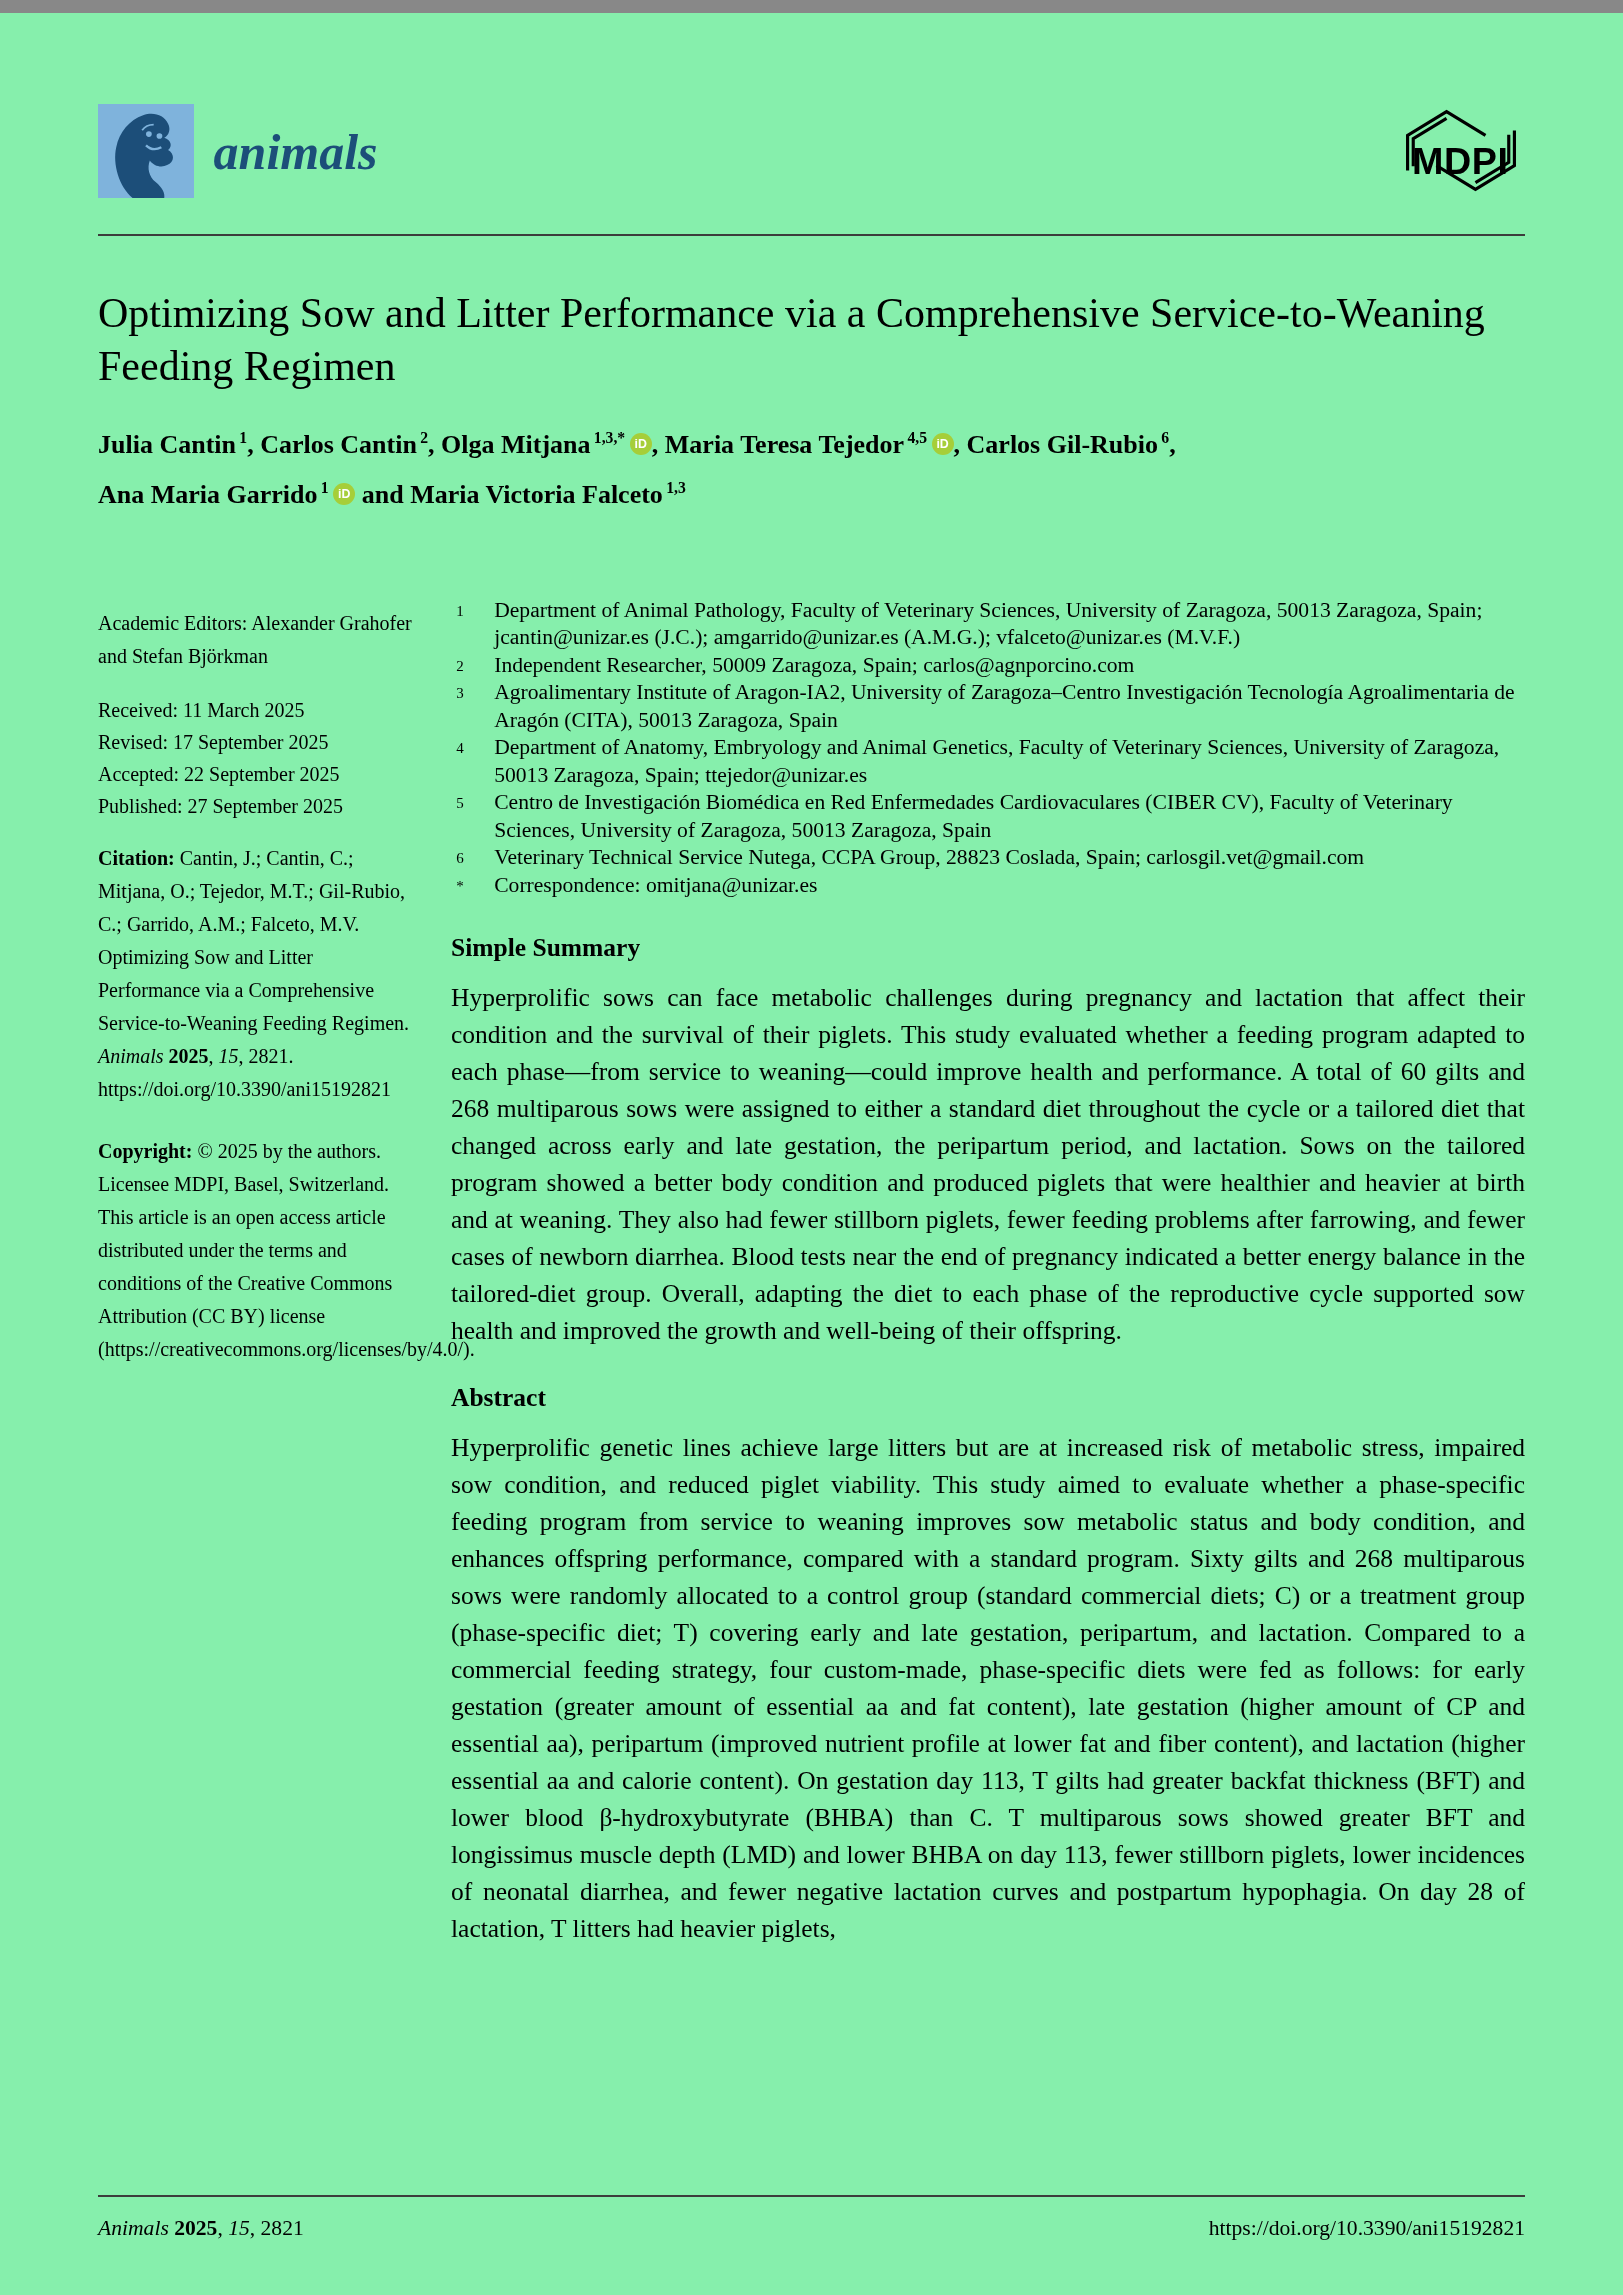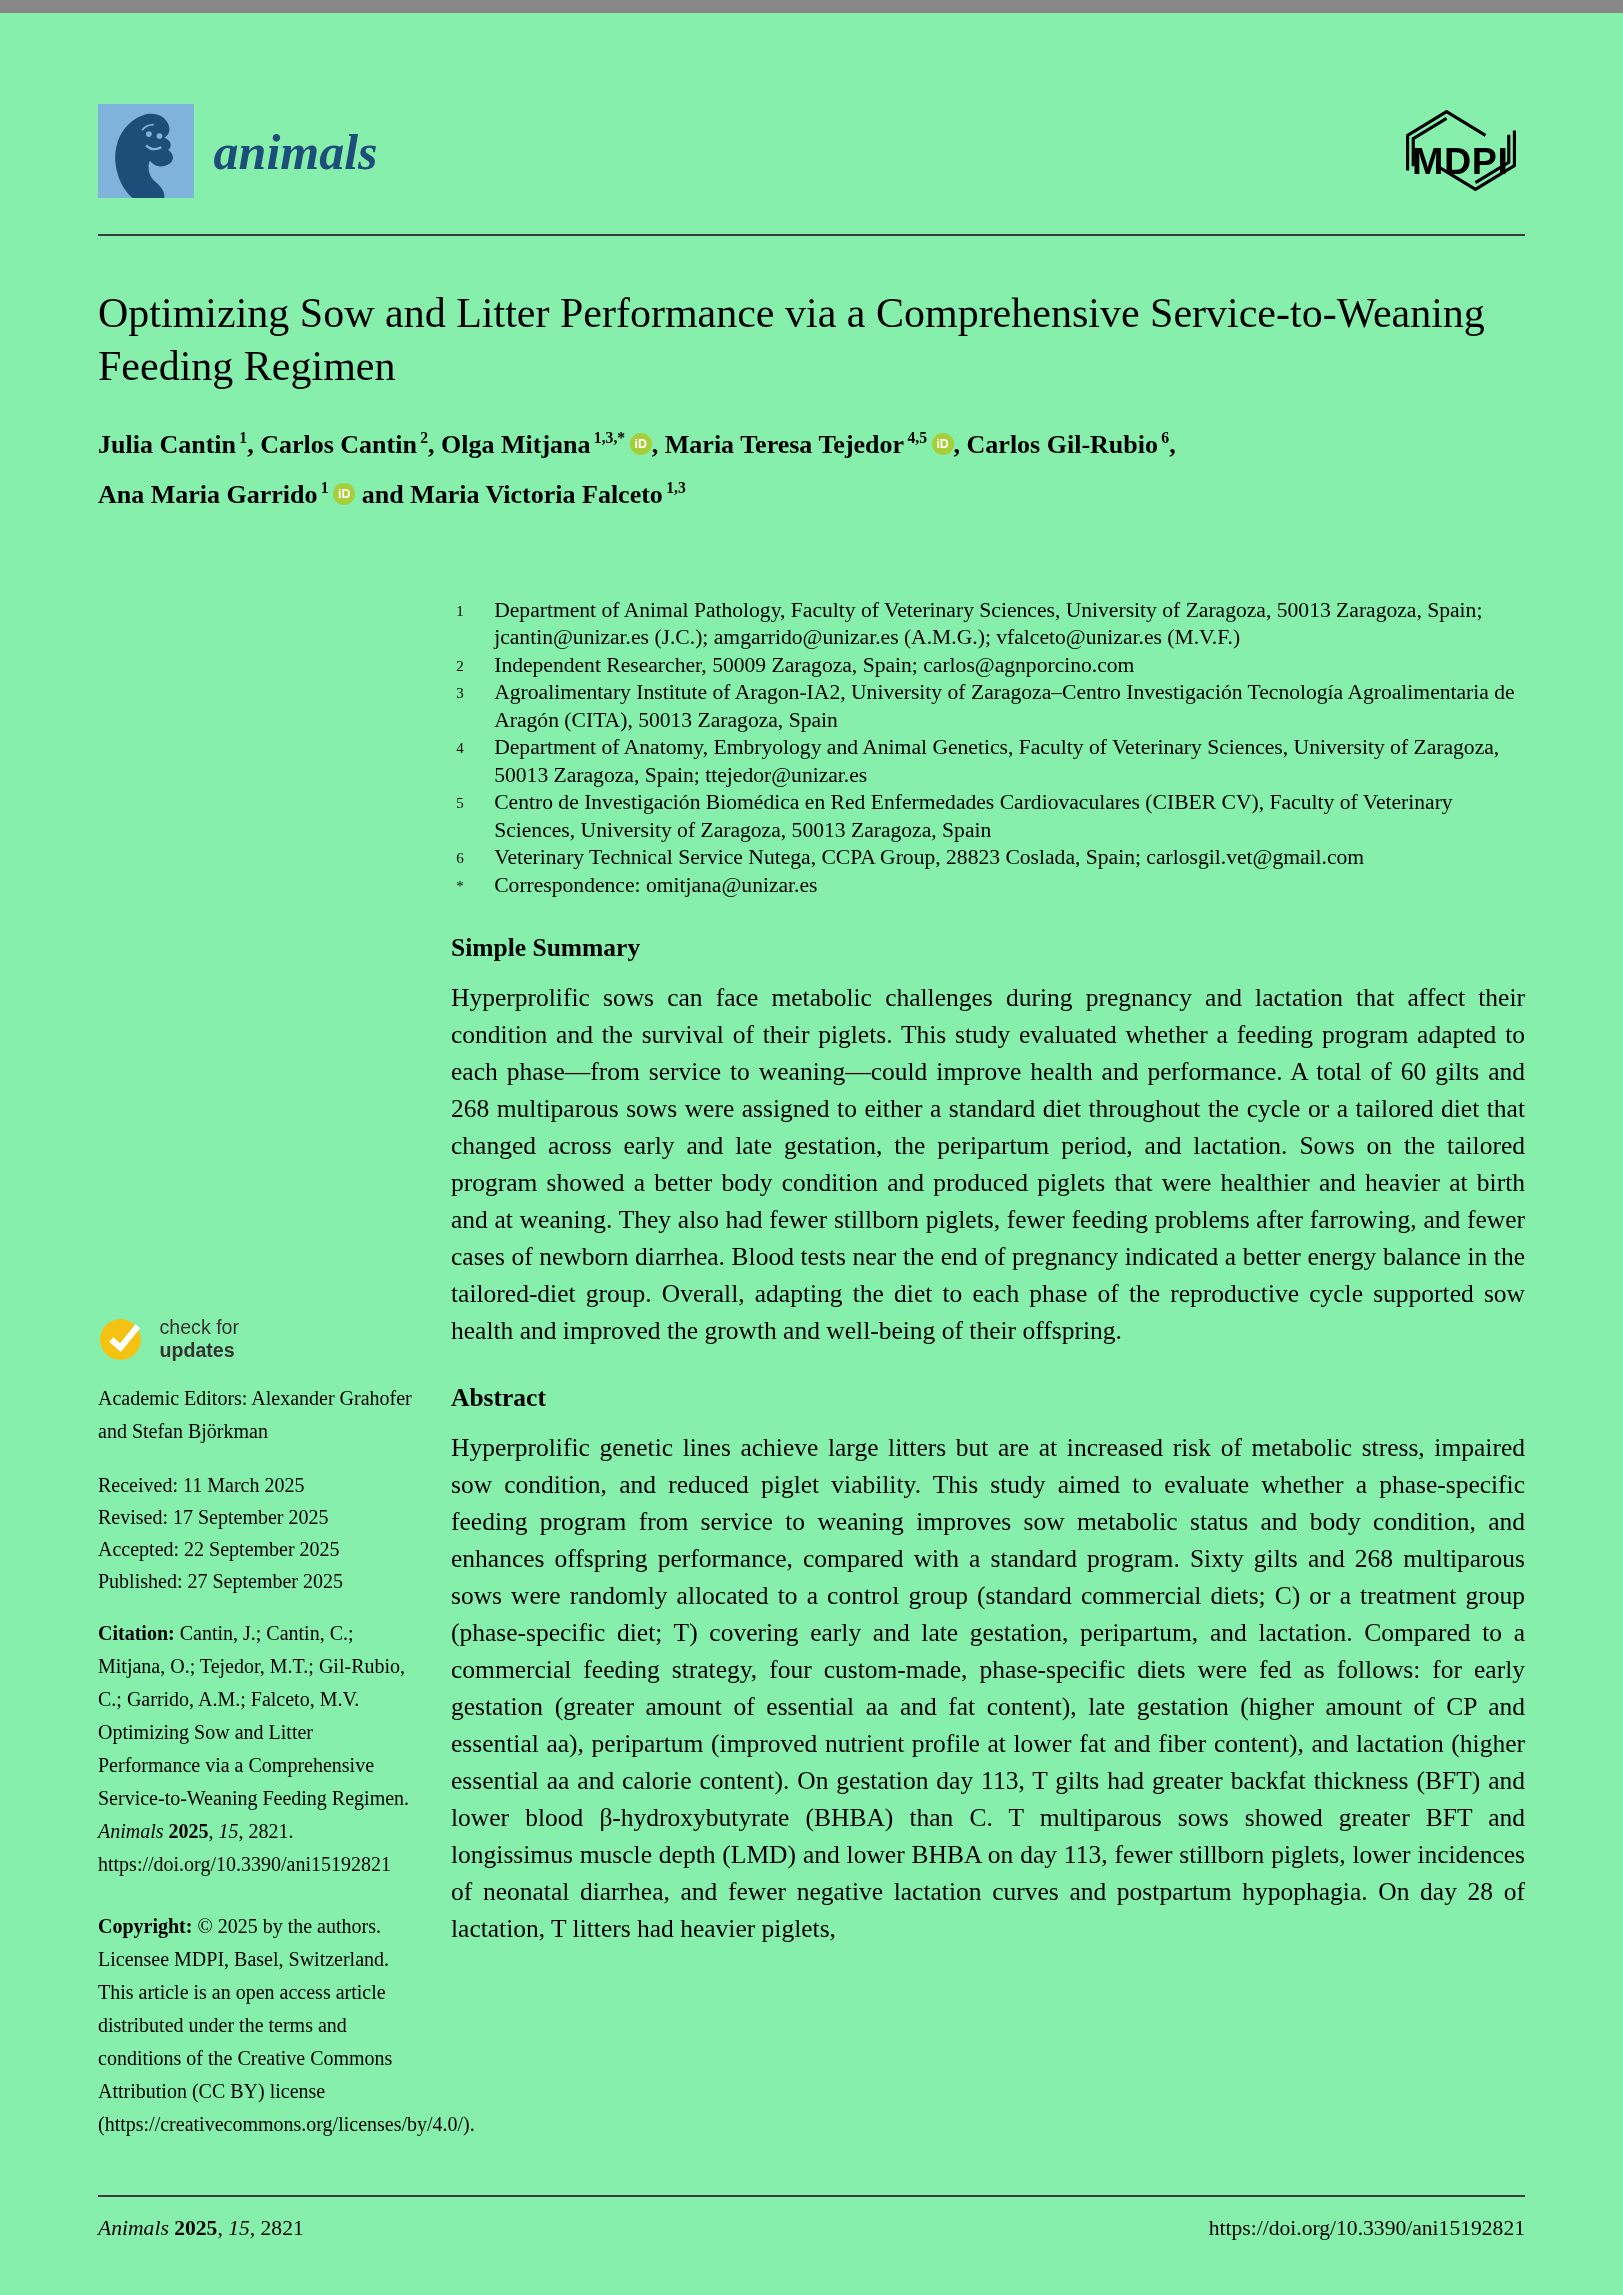--- a/index.html
+++ b/index.html
@@ -93,30 +93,20 @@
   <div class="rule header-rule"></div>
 
   <div class="article-head">
     <h1 class="title">Optimizing Sow and Litter Performance via a Comprehensive Service-to-Weaning Feeding Regimen</h1>
     <div class="authors" id="authors"><span>Julia Cantin</span><sup>1</sup><span>, </span><span>Carlos Cantin</span><sup>2</sup><span>, </span><span>Olga Mitjana</span><sup>1,3,*</sup><span class="orcid">iD</span><span>, </span><span>Maria Teresa Tejedor</span><sup>4,5</sup><span class="orcid">iD</span><span>, </span><span>Carlos Gil-Rubio</span><sup>6</sup><span>,</span><br><span>Ana Maria Garrido</span><sup>1</sup><span class="orcid">iD</span><span> and </span><span>Maria Victoria Falceto</span><sup>1,3</sup></div>
   </div>
 
   <div class="columns">
 
     <aside class="sidebar">
-      <div class="crossmark">
-        <svg class="cm-circle" viewBox="0 0 100 100">
-          <circle cx="44" cy="52" r="40" fill="#f5c211"></circle>
-          <path d="M26,52 L44,68 L78,26" stroke="#ffffff" stroke-width="12" fill="none"></path>
-        </svg>
-        <div class="cm-text">
-          <span>check for</span>
-          <b>updates</b>
-        </div>
-      </div>
 
       <p class="editors">
         <span>Academic Editors:</span>
         <span> </span>
         <span>Alexander Grahofer and Stefan Björkman</span>
       </p>
 
       <div class="dates" id="dates">
           <div><span>Received: </span><span>11 March 2025</span></div>
           <div><span>Revised: </span><span>17 September 2025</span></div>

